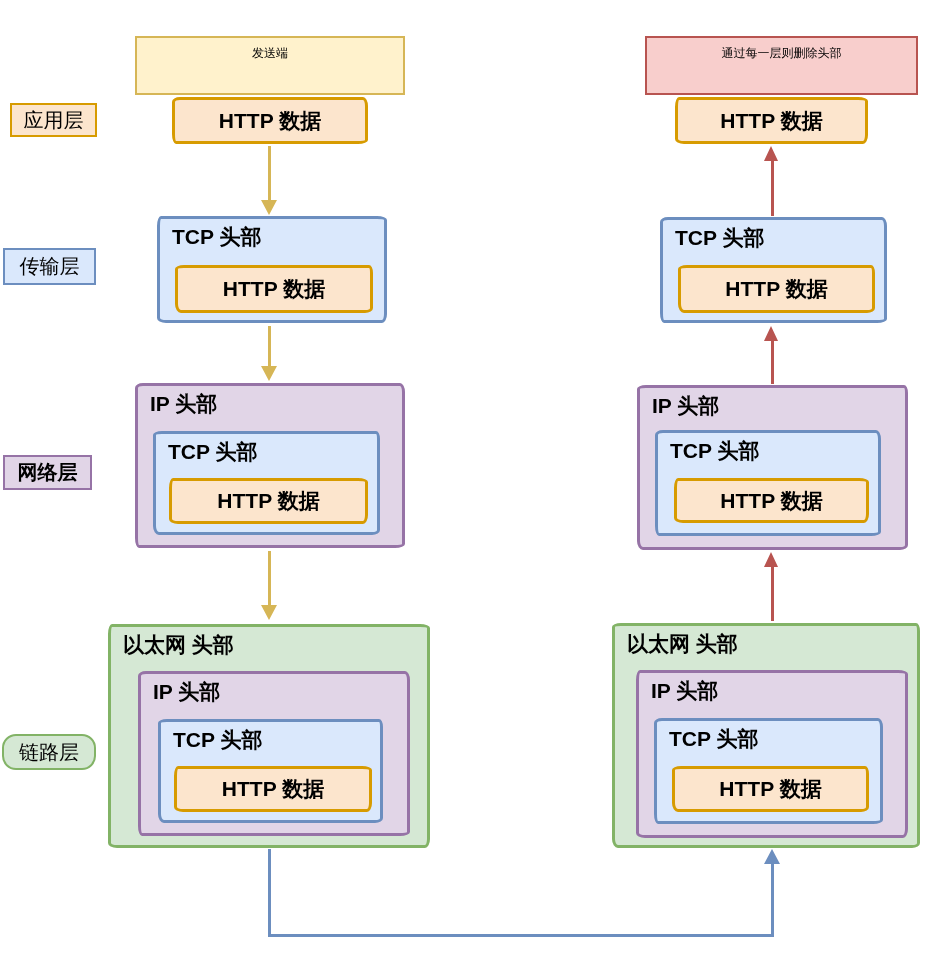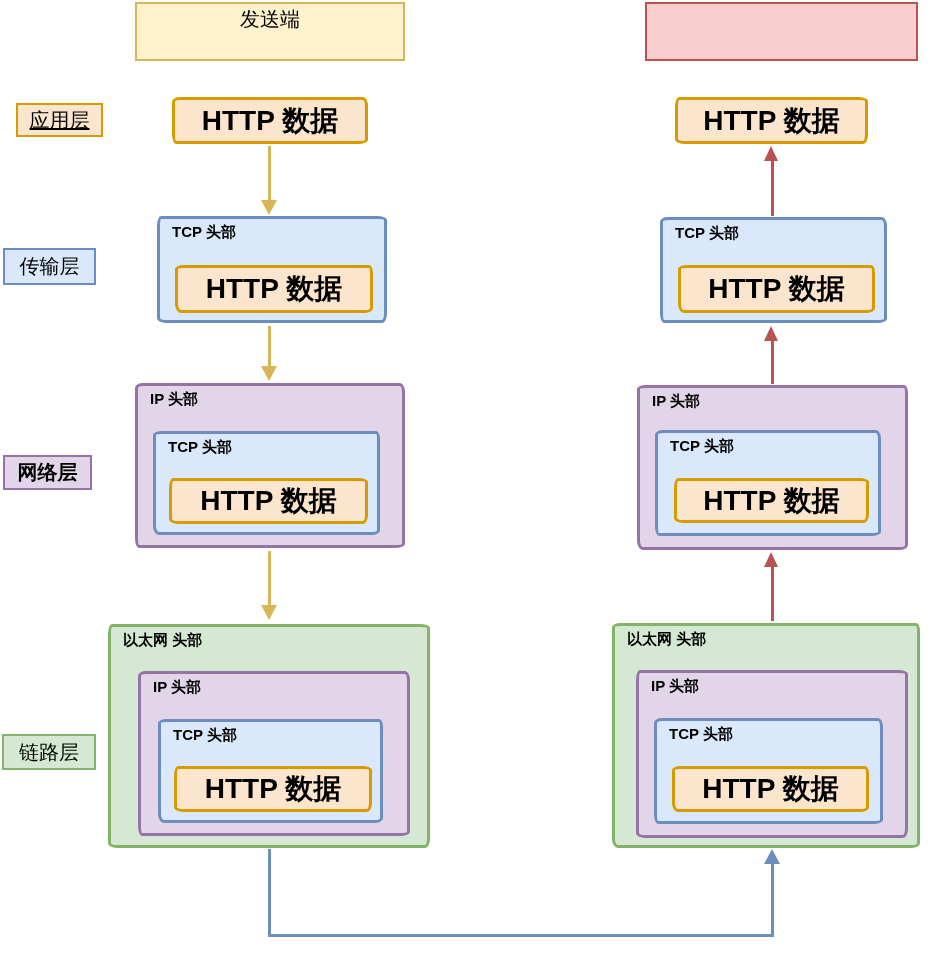--- a/index.html
+++ b/index.html
@@ -5,42 +5,42 @@
   html,body { margin:0; padding:0; background:#ffffff; }
   body { font-family:"Liberation Sans","DejaVu Sans",sans-serif; color:#000; }
   #stage { position:relative; width:936px; height:953px; background:#fff; overflow:hidden; }
 
   
   .abs { position:absolute; box-sizing:border-box; }
 
   
   .plain { border:2px solid; text-align:center; }
 
-  .hdr { font-size:20px; line-height:27px; padding-top:2px; }
+  .hdr { font-size:12px; line-height:27px; padding-top:2px;margin-top:34px; }
   .hdr.yellow { background:var(--yellow-fill,#FFF2CC); border-color:var(--yellow-stroke,#D6B656); }
   .hdr.red    { background:var(--red-fill,#F8CECC);    border-color:var(--red-stroke,#B85450); }
 
   .side-label { font-size:20px; display:flex; align-items:center; justify-content:center; }
   .side-label.orange { background:var(--orange-fill,#FCE5CD); border-color:var(--orange-stroke,#D79B00); }
   .side-label.blue   { background:var(--blue-fill,#DAE8FC);   border-color:var(--blue-stroke,#6C8EBF); }
   .side-label.purple { background:var(--purple-fill,#E1D5E7); border-color:var(--purple-stroke,#9673A6);font-weight:bold; }
-  .side-label.green  { background:var(--green-fill,#D5E8D4);  border-color:var(--green-stroke,#82B366); }
+  .side-label.green  { background:var(--green-fill,#D5E8D4);  border-color:var(--green-stroke,#82B366);border-radius:14px; }
 
   
   .box { position:absolute; box-sizing:border-box; border:3px solid; }
   .box.orange { background:var(--orange-fill,#FCE5CD); border-color:var(--orange-stroke,#D79B00); }
   .box.blue   { background:var(--blue-fill,#DAE8FC);   border-color:var(--blue-stroke,#6C8EBF); }
   .box.purple { background:var(--purple-fill,#E1D5E7); border-color:var(--purple-stroke,#9673A6); }
   .box.green  { background:var(--green-fill,#D5E8D4);  border-color:var(--green-stroke,#82B366); }
   .r1 { border-radius: 8px 5px 10px 4px / 5px 9px 4px 10px; }
   .r2 { border-radius: 4px 10px 5px 9px / 10px 4px 9px 5px; }
   .r3 { border-radius: 9px 4px 8px 6px / 4px 8px 5px 9px; }
 
-  .box-label { font-weight:bold; font-size:15px; padding:4px 0 0 12px; white-space:nowrap; }
-  .center { display:flex; align-items:center; justify-content:center; font-weight:bold; font-size:28px; }
+  .box-label { font-weight:bold; font-size:21px; padding:4px 0 0 12px; white-space:nowrap; }
+  .center { display:flex; align-items:center; justify-content:center; font-weight:bold; font-size:21px; }
 
   
   .vline { position:absolute; width:3px; }
   .vline.y { background:var(--down-arrow,#D6B656); }
   .vline.r { background:var(--up-arrow,#B85450); }
   .hline { position:absolute; height:3px; }
   .hline.b, .vline.b { background:var(--connector,#6C8EBF); }
   .head { position:absolute; width:0; height:0; border-left:8px solid transparent; border-right:8px solid transparent; }
   .head.down { border-top:15px solid var(--down-arrow,#D6B656); }
   .head.up.r { border-bottom:15px solid var(--up-arrow,#B85450); border-left-width:7px; border-right-width:7px; }
@@ -48,23 +48,24 @@
 </style>
 </head>
 <body>
 
 <div id="stage">
 
   <div class="abs plain hdr yellow" style="left:135px;top:2px;width:270px;height:59px;">
     <div>发送端</div>
   </div>
   <div class="abs plain hdr red" style="left:645px;top:2px;width:273px;height:59px;">
+    <div>通过每一层则删除头部</div>
   </div>
 
-  <div class="abs plain side-label orange" style="left:16px;top:103px;width:87px;height:34px;text-decoration:underline;">应用层</div>
+  <div class="abs plain side-label orange" style="left:10px;top:103px;width:87px;height:34px;">应用层</div>
   <div class="abs plain side-label blue" style="left:3px;top:248px;width:93px;height:37px;">传输层</div>
   <div class="abs plain side-label purple" style="left:3px;top:455px;width:89px;height:35px;">网络层</div>
   <div class="abs plain side-label green" style="left:2px;top:734px;width:94px;height:36px;">链路层</div>
 
   <div class="box orange r1 center" style="left:172px;top:97px;width:196px;height:47px;">HTTP 数据</div>
 
   <div class="vline y" style="left:268px;top:146px;height:55px;"></div>
   <div class="head down" style="left:261px;top:200px;"></div>
 
   <div class="box blue r2" style="left:157px;top:216px;width:230px;height:107px;">

